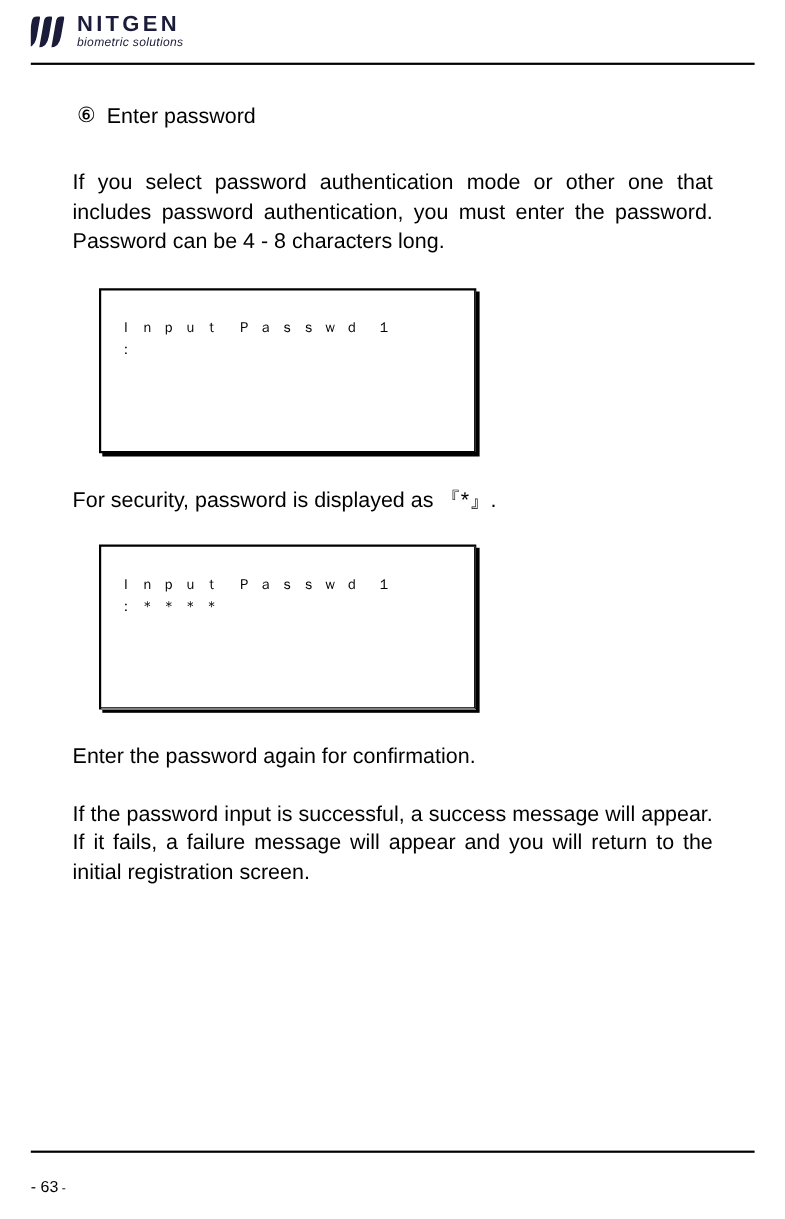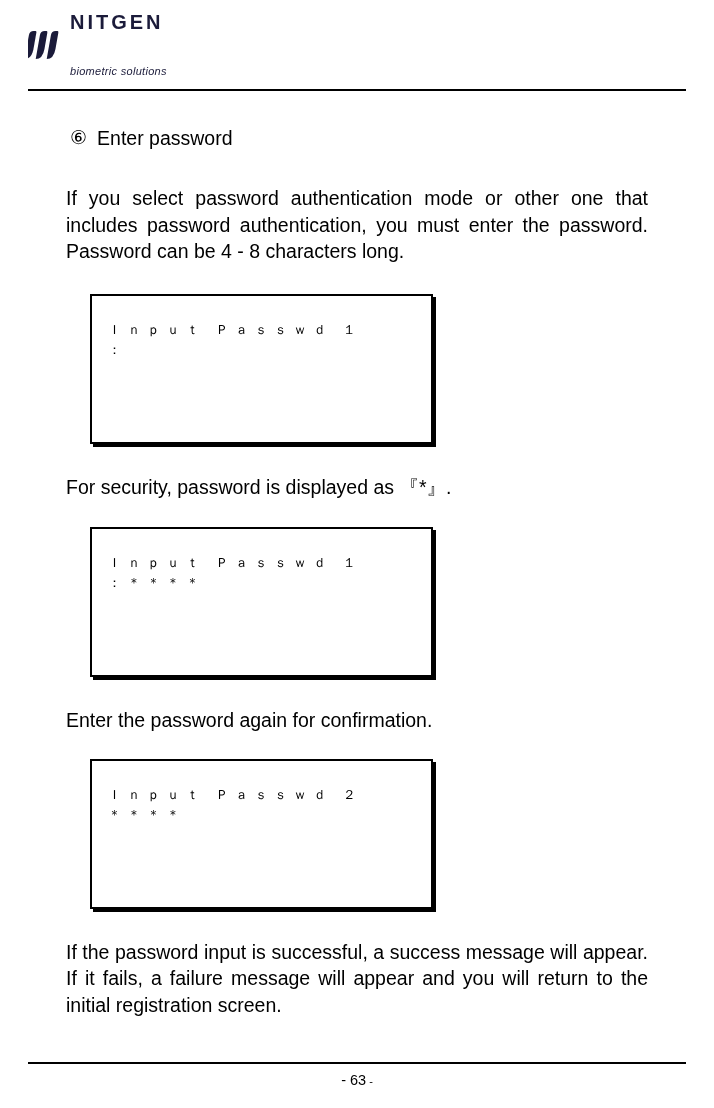--- a/index.html
+++ b/index.html
@@ -22,21 +22,20 @@
       display: flex;
       align-items: center;
       gap: 6px;
       padding-bottom: 8px;
     }
     .logo-icon svg { display:block; }
     .brand-text {
       display: flex;
       flex-direction: column;
       line-height: 1;
-      gap: 32px;
     }
     .brand-name {
       font-family: Arial, Helvetica, sans-serif;
       font-weight: 700;
       font-size: 20px;
       letter-spacing: 3px;
       color: #1b1b3a;
     }
     .brand-tagline {
       font-style: italic;
@@ -89,23 +88,22 @@
       line-height: 1.55;
     }
     .mid-text {
       margin-bottom: 26px;
     }
     .hr-bottom {
       border: none;
       border-top: 2px solid #000;
     }
     .footer {
-      text-align: center;
       font-size: 14.5px;
-      padding-top: 8px;
+      padding-top: 24px;
     }
     .footer .pnum { font-size: 14.5px; }
     .footer .dash2 { font-size: 11px; }
   </style>
 </head>
 <body>
 
 <div class="page">
   <div class="header">
     <span class="logo-icon">
@@ -139,24 +137,20 @@
 
     <p class="para mid-text">For security, password is displayed as  『*』.</p>
 
     <div class="lcd">
       <div class="lcd-line">Ｉｎｐｕｔ Ｐａｓｓｗｄ １</div>
       <div class="lcd-line">：＊＊＊＊</div>
     </div>
 
     <p class="para mid-text">Enter the password again for confirmation.</p>
 
-    <div class="lcd">
-      <div class="lcd-line">Ｉｎｐｕｔ Ｐａｓｓｗｄ ２</div>
-      <div class="lcd-line">＊＊＊＊</div>
-    </div>
 
     <p class="para">If the password input is successful, a success message will appear. If it fails, a failure message will appear and you will return to the initial registration screen.</p>
   </div>
 
   <hr class="hr-bottom">
   <div class="footer">
     <span>- </span><span class="pnum">63</span><span class="dash2"> -</span>
   </div>
 </div>
 

